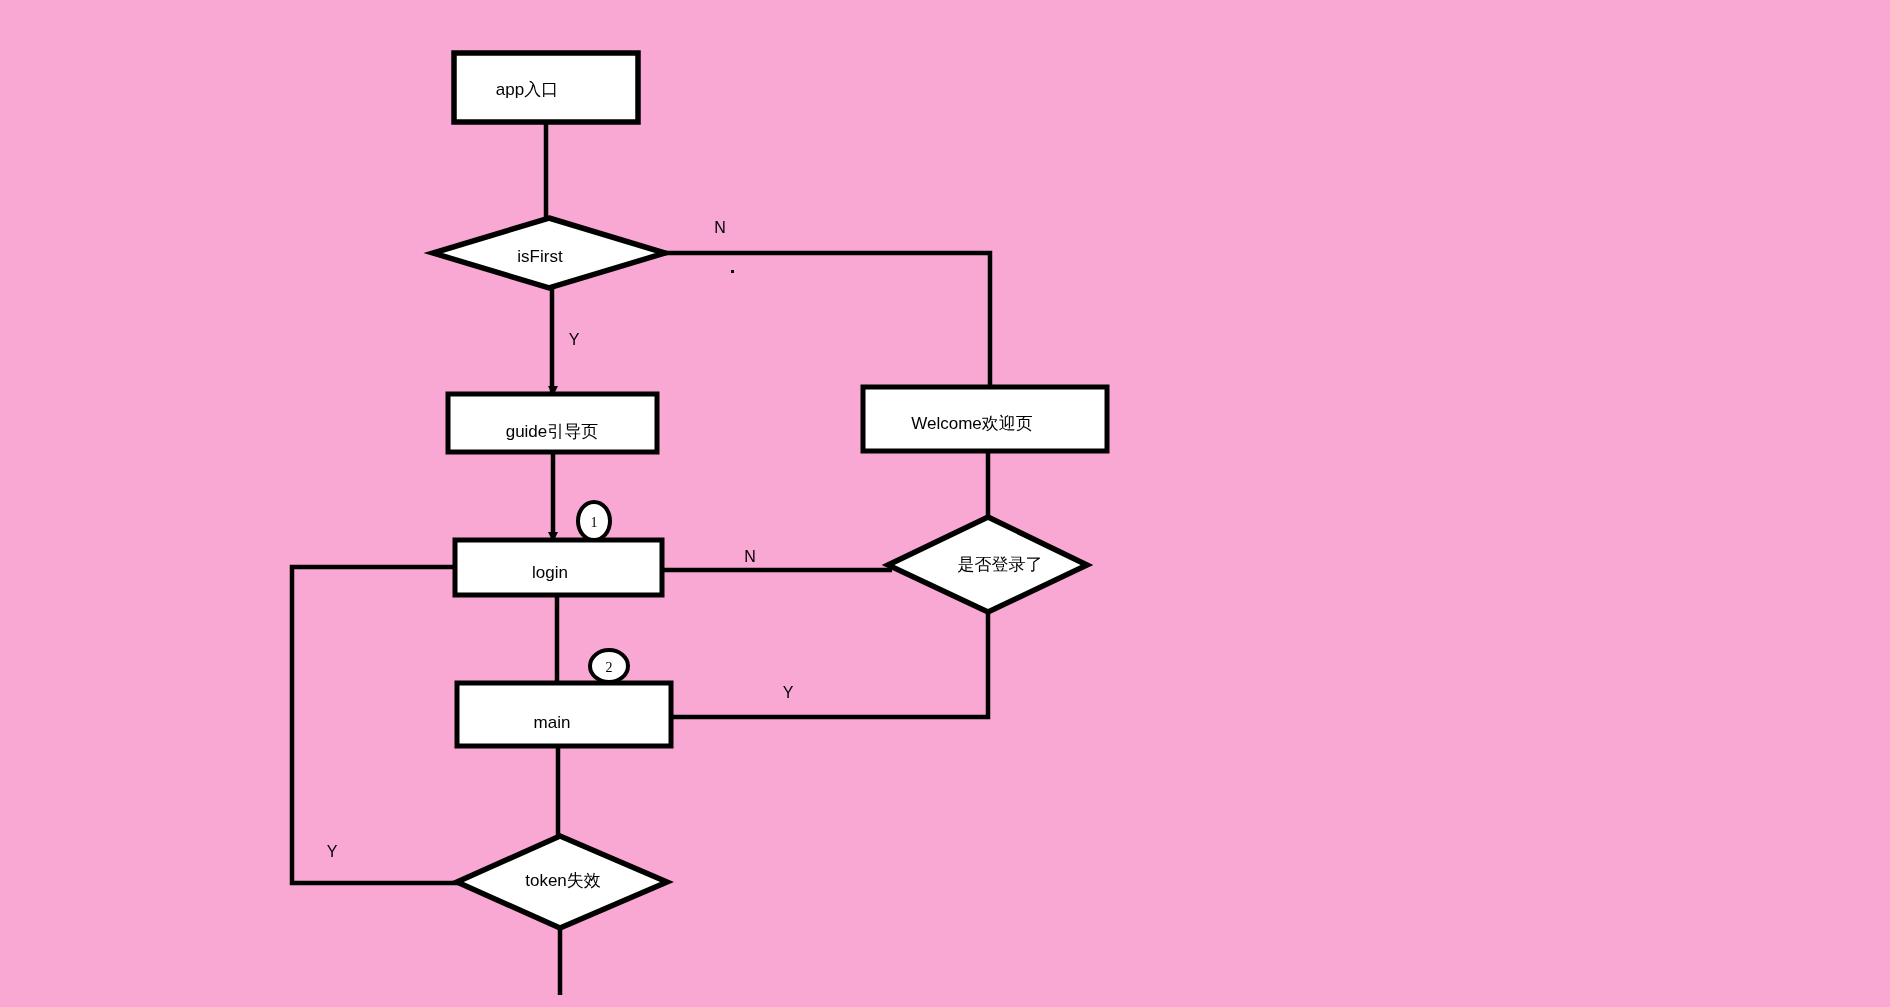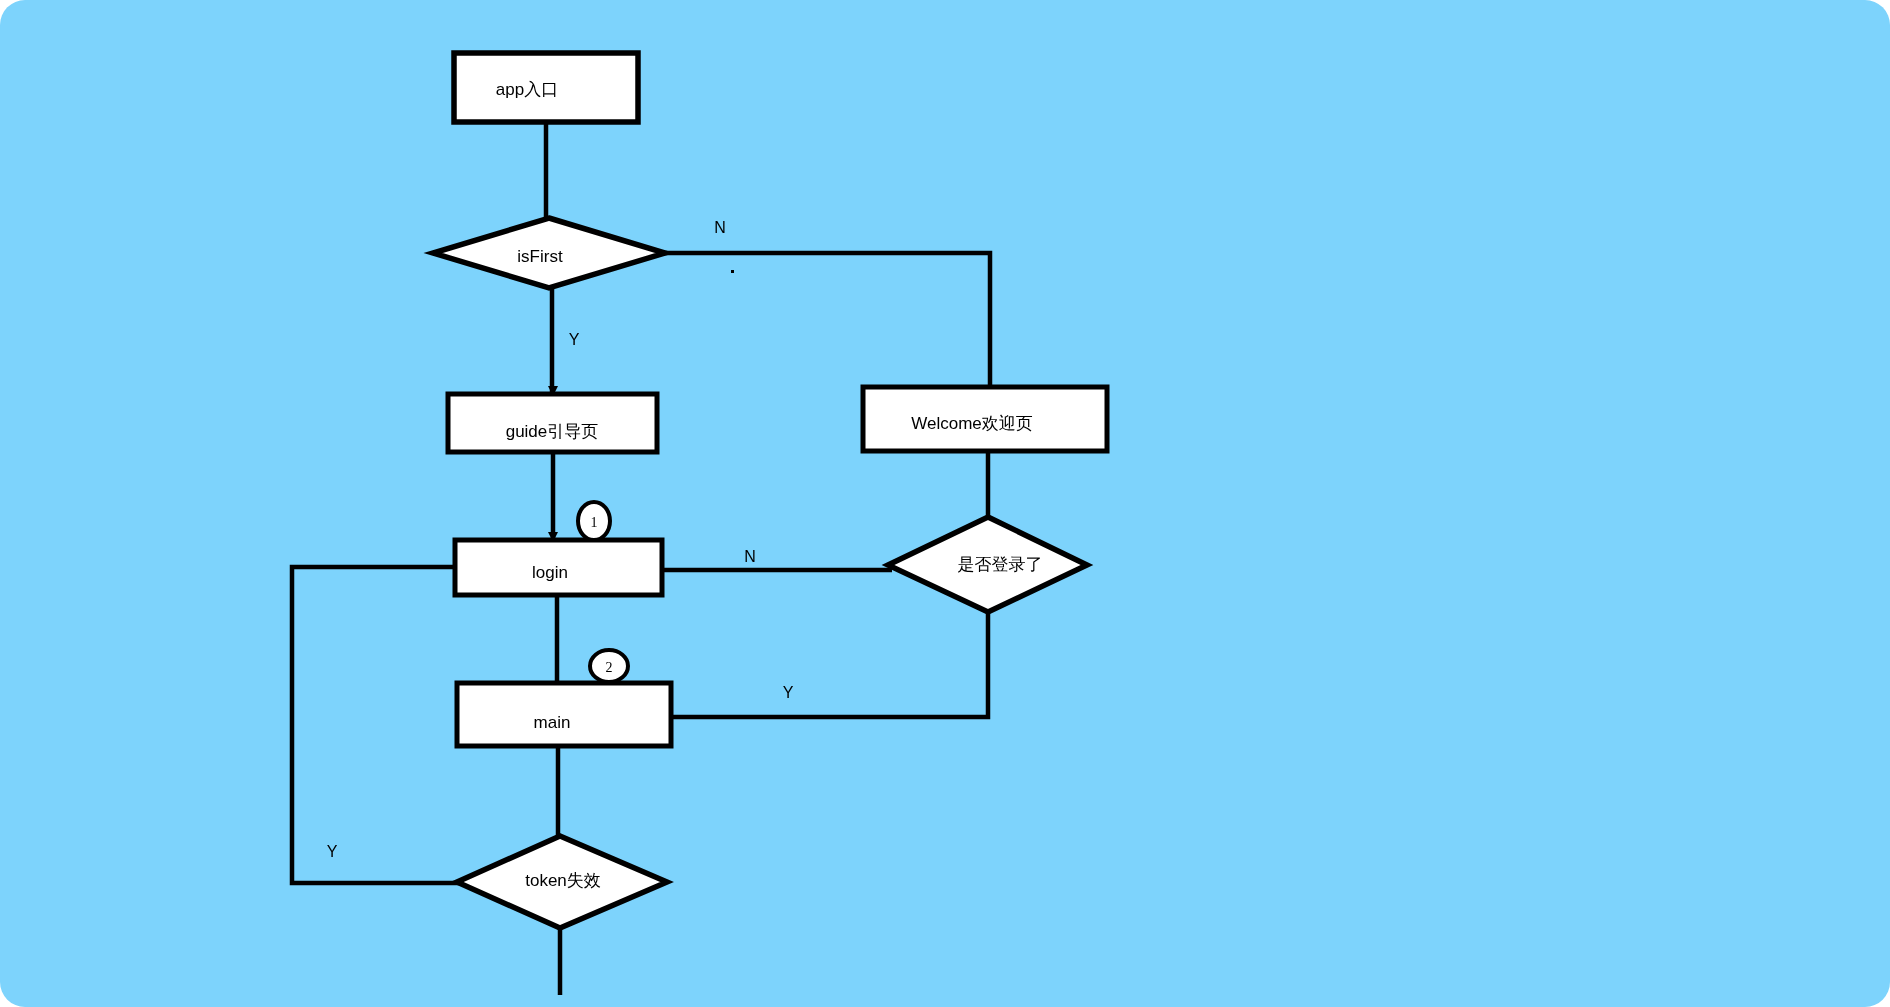--- a/index.html
+++ b/index.html
@@ -4,23 +4,22 @@
 <style>
   html, body {
     margin: 0;
     padding: 0;
     background: #ffffff;
   }
   .canvas {
     position: relative;
     width: 1890px;
     height: 1007px;
-    background: #7dd3fc;
+    background: #f9a8d4;
     overflow: hidden;
-    border-radius: 25px;
   }
   svg {
     display: block;
   }
   .edge {
     fill: none;
     stroke: #000000;
     stroke-width: 4.5;
   }
   .shape {

